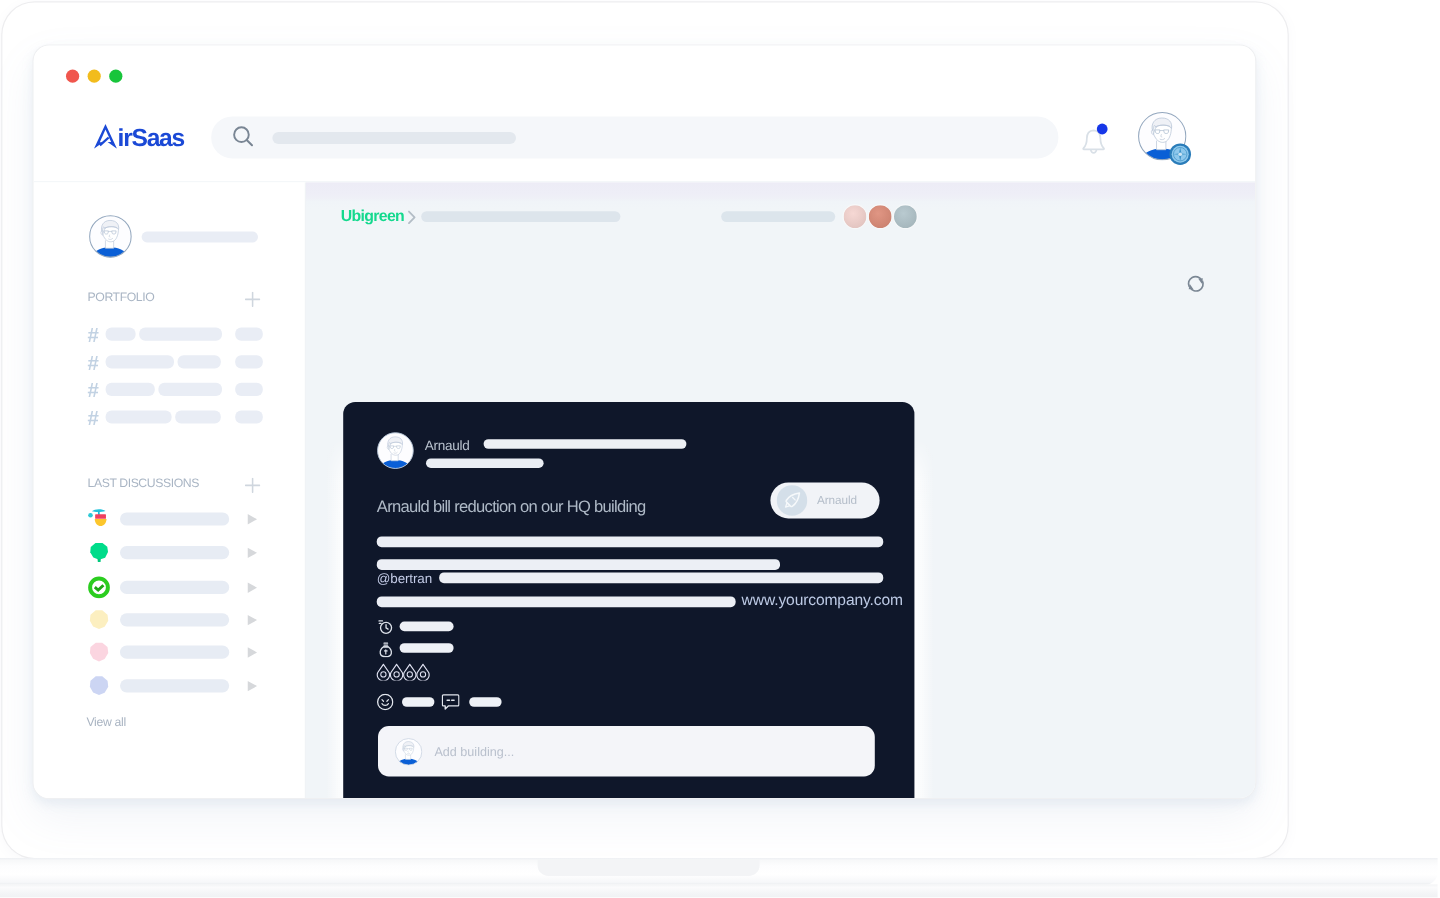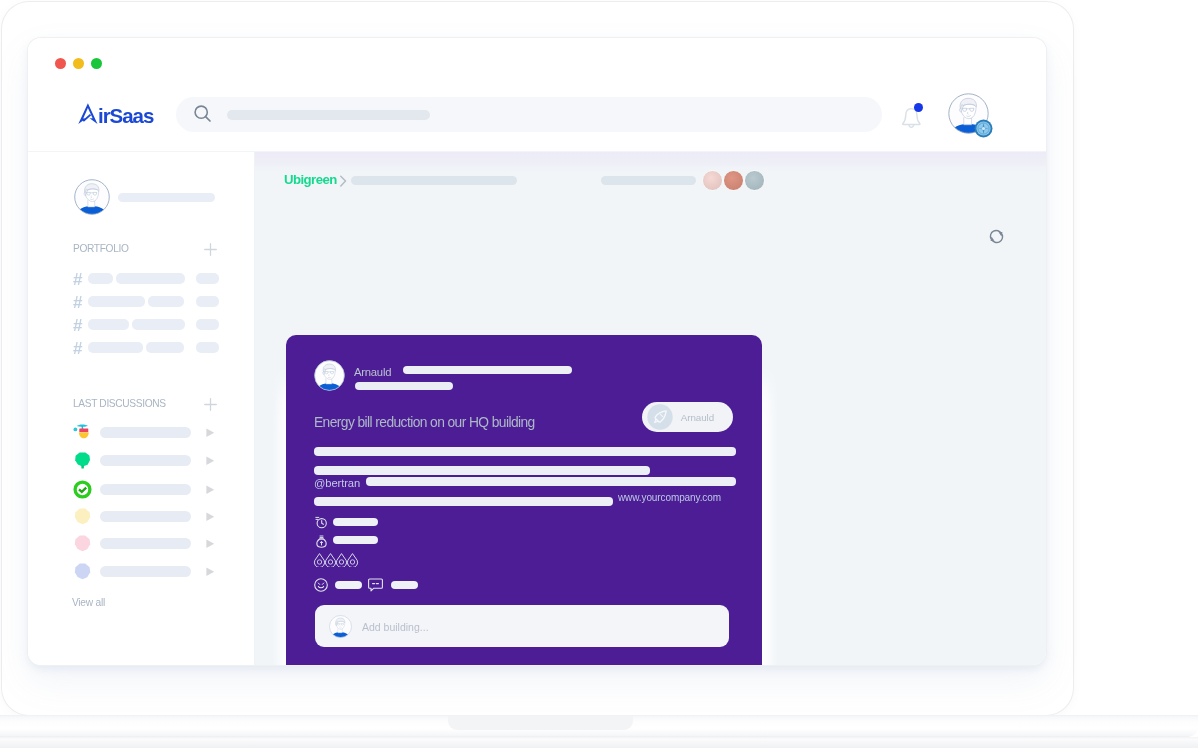--- a/index.html
+++ b/index.html
@@ -46,38 +46,38 @@
   .bell{ position:absolute; left:873px; top:69px; }
   .bell-dot{ position:absolute; left:885.5px; top:65.4px; width:9px; height:9px; border-radius:50%;
       background:#1637e8; }
   .useravatar{ position:absolute; left:920px; top:55px; width:41px; height:41px; }
   .avbadge{ position:absolute; left:945.6px; top:80.9px; width:19px; height:19px; }
 
   
   
   
   .card{ position:absolute; left:258px; top:297px; width:476px; height:332px;
-     background:#4c1d95; border-radius:10px 10px 0 0;
+     background:#0f172a; border-radius:10px 10px 0 0;
      }
   .card-glow{ position:absolute; top:300px; height:327px; width:17px; pointer-events:none;
      -webkit-mask-image:linear-gradient(180deg,rgba(0,0,0,0) 0%,rgba(0,0,0,0) 8%,rgba(0,0,0,.85) 19%,rgba(0,0,0,1) 28%,rgba(0,0,0,1) 100%);
      mask-image:linear-gradient(180deg,rgba(0,0,0,0) 0%,rgba(0,0,0,0) 8%,rgba(0,0,0,.85) 19%,rgba(0,0,0,1) 28%,rgba(0,0,0,1) 100%); }
   .card-glow.l{ left:243px; background:linear-gradient(90deg,rgba(255,255,255,0),rgba(255,255,255,1)); }
   .card-glow.r{ left:734px; background:linear-gradient(270deg,rgba(255,255,255,0),rgba(255,255,255,1)); }
   .c-av{ position:absolute; left:286px; top:322px; width:31px; height:31px; }
   .c-author{ position:absolute; font-size:11.3px; color:#b9c2ce; letter-spacing:-0.25px; }
   .c-p1{ position:absolute; left:375px; top:328px; width:169px; height:8px; border-radius:4px; background:#edf0f5; }
   .c-p2{ position:absolute; left:327px; top:344px; width:98px; height:8px; border-radius:4px; background:#eaeef4; }
   .c-title{ position:absolute; font-size:13.8px; color:#aeb9c6; letter-spacing:-0.58px; }
   .c-badge{ position:absolute; width:91px; height:30px; border-radius:15px; background:#f1f3f7; }
   .c-badge-ic{ position:absolute; width:26px; height:26px; }
   .c-badge-tx{ position:absolute; font-size:9.8px; color:#b4bdc9; letter-spacing:-0.07px; }
   .cline{ position:absolute; border-radius:4px; background:#eceff5; height:9px; }
   .c-mention{ position:absolute; font-size:11.2px; color:#c3cbe6; letter-spacing:-0.1px; }
-  .c-link{ position:absolute; font-size:10px; color:#bcc9e4; letter-spacing:-0.1px; }
+  .c-link{ position:absolute; font-size:13px; color:#bcc9e4; letter-spacing:-0.1px; }
   .c-ic{ position:absolute; }
   .c-sm{ position:absolute; border-radius:4px; background:#eef1f6; height:8px; }
   .c-input{ position:absolute; left:287px; top:567px; width:414px; height:42px; border-radius:9px;
      background:#f4f5f9; }
   .c-input-av{ position:absolute; left:301px; top:577px; width:23px; height:23px; }
   .c-input-tx{ position:absolute; left:334px; top:583px; font-size:10.5px; color:#b9c0cd; }
 
   
   .main{ position:absolute; left:227px; top:114px; width:791px; height:513px;
      background:linear-gradient(180deg,#edecf6 0px,#eeeef7 9px,#eff0f7 13px,#f0f4f8 16px,#f1f5f8 22px,#f1f5f8 100%); }
@@ -212,21 +212,21 @@
             <path d="M18.1 15.4 L21.2 15.4" stroke="#aebdd0" stroke-width="0.55"></path>
             <path d="M19.4 18.4 C18.6 20.1 18.9 20.7 20.0 20.7" fill="none" stroke="#bdc8d8" stroke-width="0.6"></path>
             <path d="M18.0 22.3 C19.3 23.2 21.4 22.9 22.3 21.6" fill="none" stroke="#bdc8d8" stroke-width="0.6"></path>
           </g>
           <circle cx="20" cy="20" r="19.2" fill="none" stroke="#b3c2d4" stroke-width="1.0"></circle>
         </svg>
       <div class="c-author" style="left:68px;top:31px">Arnauld</div>
       <div class="c-p1" style="left:117px;top:31px"></div>
       <div class="c-p2" style="left:69px;top:47px"></div>
 
-      <div class="c-title" style="left:28px;top:80px">Energy bill reduction on our HQ building</div>
+      <div class="c-title" style="left:28px;top:80px">Arnauld bill reduction on our HQ building</div>
       <div class="c-badge" style="left:356px;top:66.8px"></div>
       <svg class="c-badge-ic" viewBox="0 0 26 26" style="left:360.8px;top:69px">
         <circle cx="13" cy="13" r="12.7" fill="#d4dfe9"></circle>
         <path d="M19.2 6.9 C15.6 7.4 10.6 9.3 8.2 13.1 C7.9 13.6 8.0 14.0 8.4 14.4 L11.8 17.8 C12.2 18.2 12.7 18.2 13.2 17.9 C16.9 15.4 18.7 10.5 19.2 6.9 Z" fill="none" stroke="#f6f9fb" stroke-width="1.25" stroke-linejoin="round"></path>
         <path d="M8.9 14.9 L11.3 17.3 L7.6 18.6 Z" fill="none" stroke="#f6f9fb" stroke-width="1.1" stroke-linejoin="round"></path>
         <path d="M13.2 10.2 L16.0 13.0" stroke="#f6f9fb" stroke-width="1.05"></path>
       </svg>
       <div class="c-badge-tx" style="left:394.8px;top:77.2px">Arnauld</div>
 
       <div class="cline" style="left:28px;top:112px;width:422px"></div>

